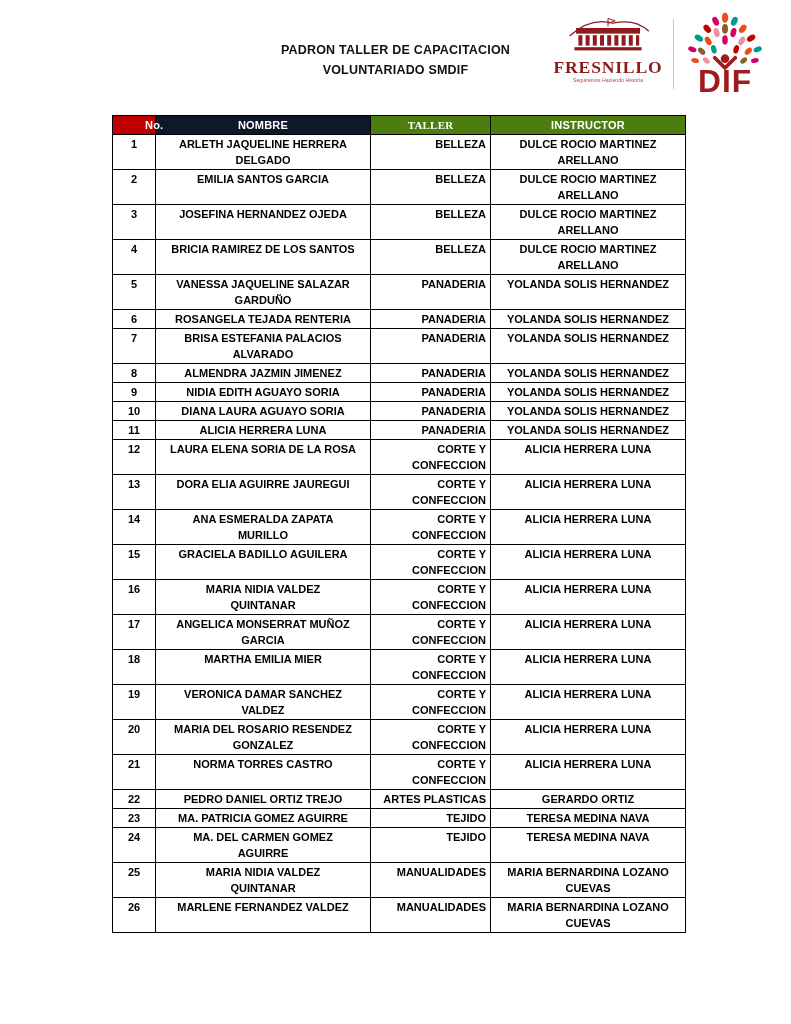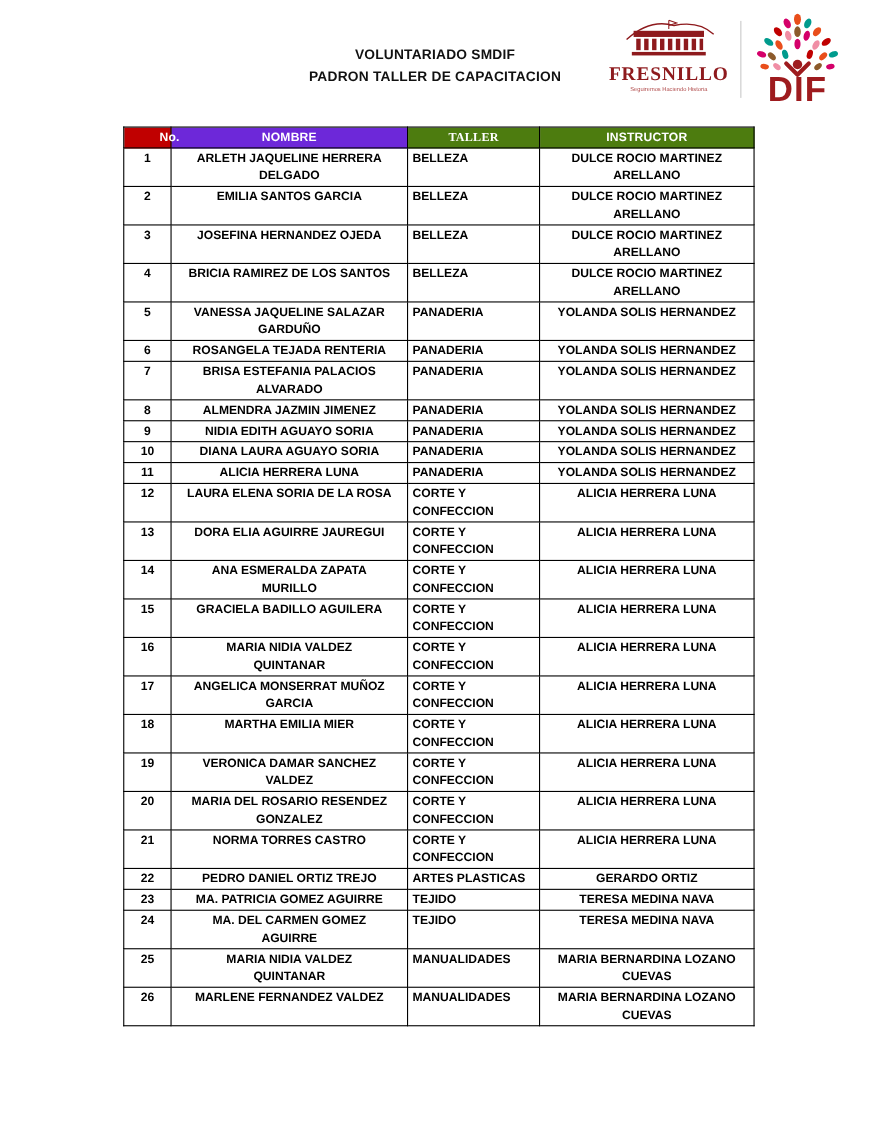--- a/index.html
+++ b/index.html
@@ -58,29 +58,29 @@
     border: 1px solid #000;
     font-size: 11px;
     font-weight: bold;
     line-height: 16px;
     padding: 1px 4px;
     vertical-align: top;
     white-space: pre-line;
   }
   td.c-no { text-align: center; }
   td.c-nombre { text-align: center; }
-  td.c-taller { text-align: left; }
+  td.c-taller { text-align: right; }
   td.c-instructor { text-align: center; }
 </style>
 </head>
 <body>
 
 <div class="doc-title">
+  <div>PADRON TALLER DE CAPACITACION</div>
   <div>VOLUNTARIADO SMDIF</div>
-  <div>PADRON TALLER DE CAPACITACION</div>
 </div>
 
 <div class="logo-strip">
 
   <svg width="112" height="78" viewBox="0 0 140 97">
 
     <path d="M22,26 Q48,2 76,10 Q104,4 121,20" fill="none" stroke="#8e1a1d" stroke-width="1.5"></path>
 
     <path d="M70,4 L70,14 M70,4 L79,7 L70,10" fill="none" stroke="#8e1a1d" stroke-width="1.2"></path>
 
@@ -143,21 +143,21 @@
 <table class="roster">
   <colgroup>
     <col style="width:43px">
       <col style="width:215px">
       <col style="width:120px">
       <col style="width:195px">
   </colgroup>
   <thead>
     <tr>
       <th style="background: rgb(192, 0, 0); color: rgb(255, 255, 255); padding-left: 32px;">No.</th>
-      <th style="background: #6d28d9; color: rgb(255, 255, 255);">NOMBRE</th>
+      <th style="background: #0f172a; color: rgb(255, 255, 255);">NOMBRE</th>
       <th style="background: #4d7c0f; color: rgb(255, 255, 255); font-family: Liberation Serif, serif;">TALLER</th>
       <th style="background: #4d7c0f; color: rgb(255, 255, 255);">INSTRUCTOR</th>
     </tr>
   </thead>
   <tbody>
       <tr>
     <td class="c-no">1</td>
     <td class="c-nombre">ARLETH JAQUELINE HERRERA
 DELGADO</td>
     <td class="c-taller">BELLEZA</td>

